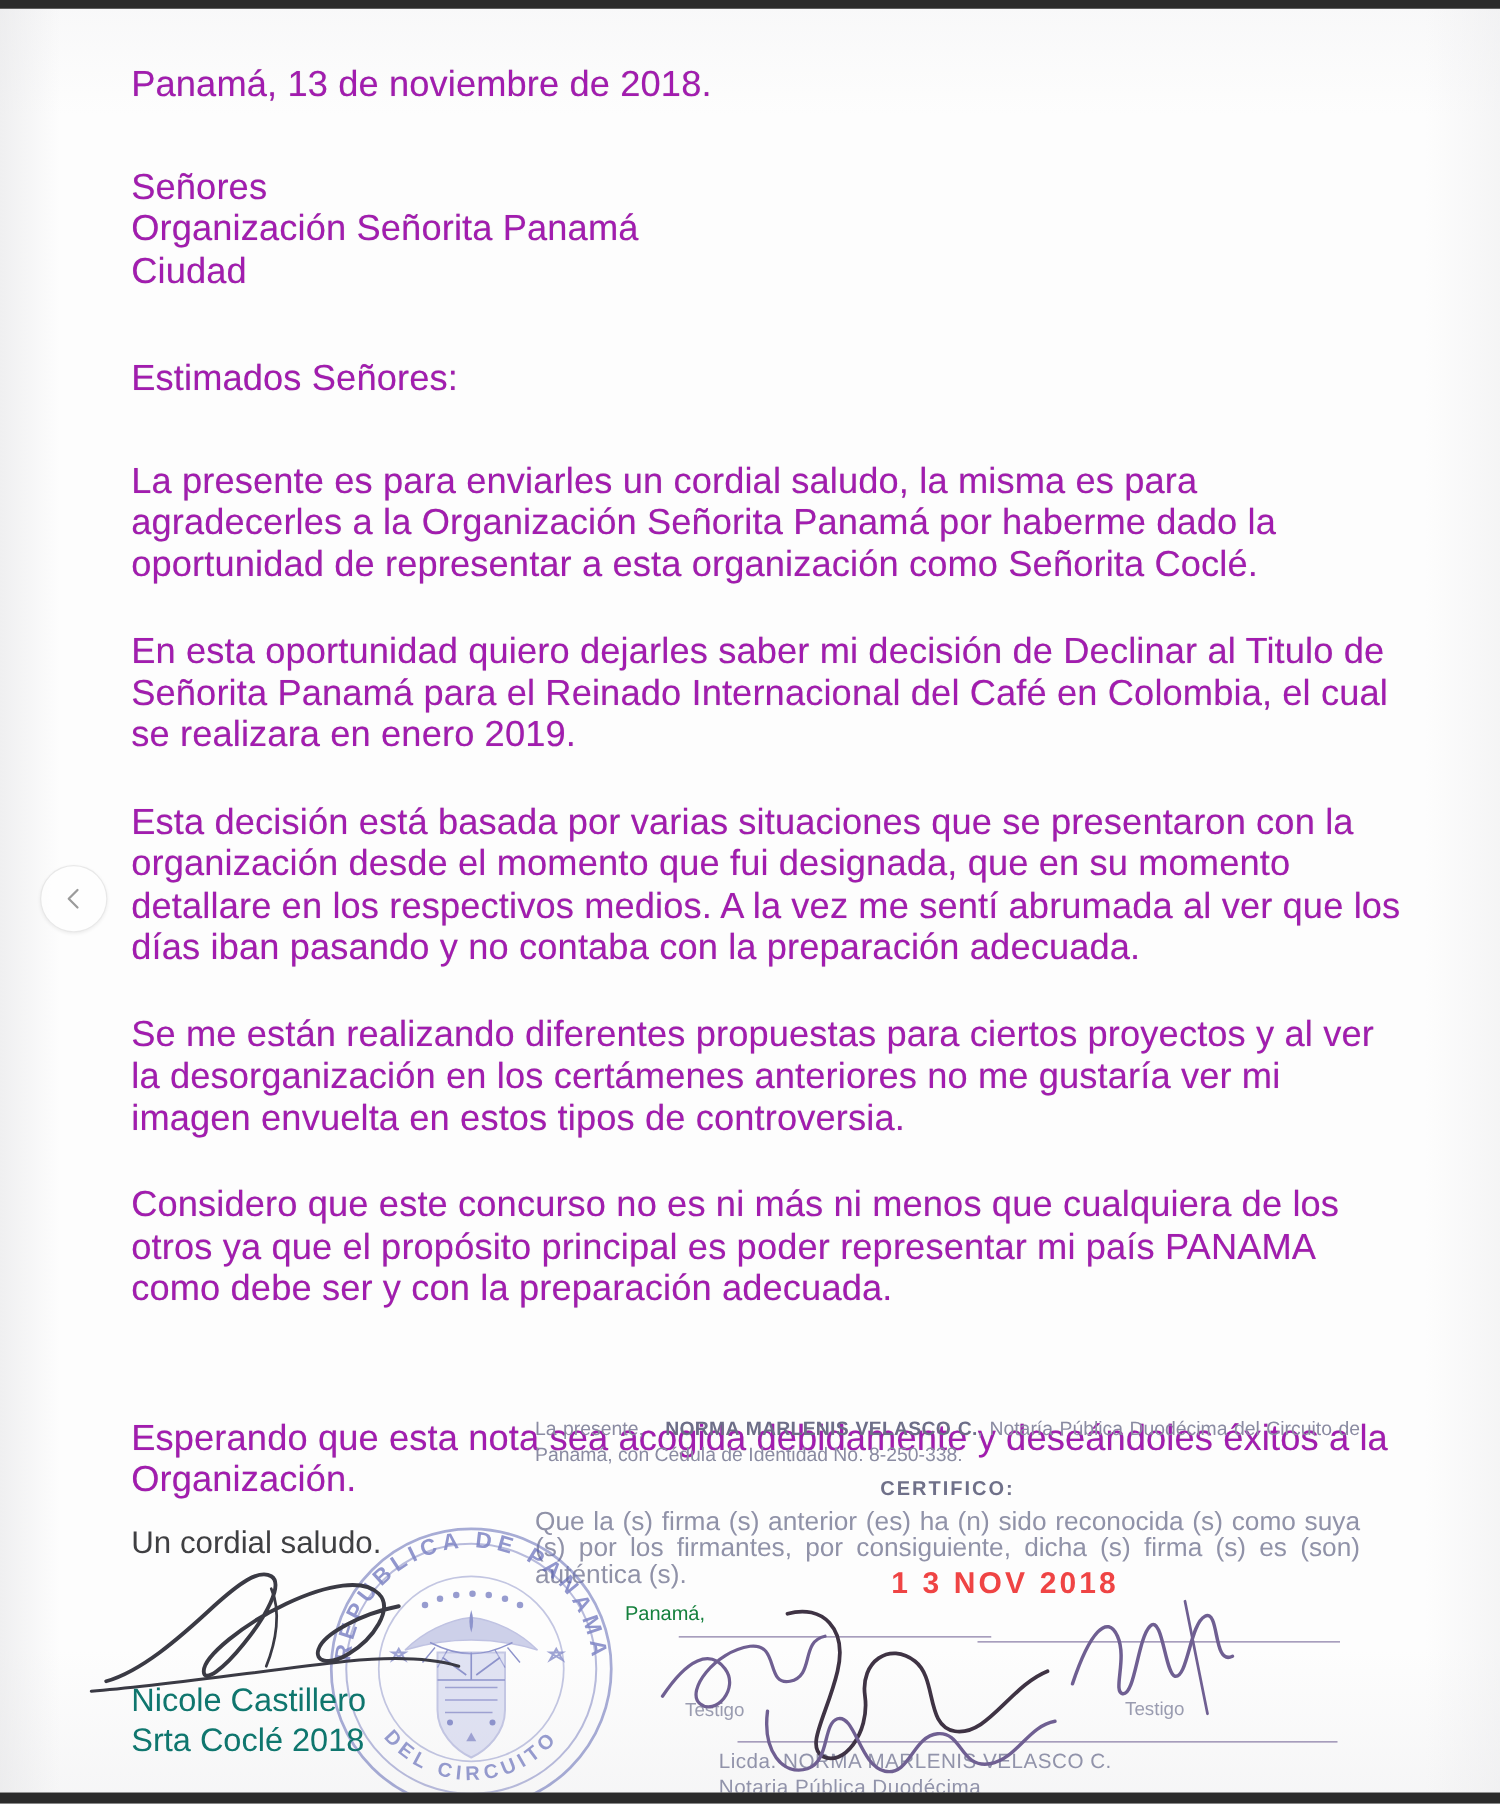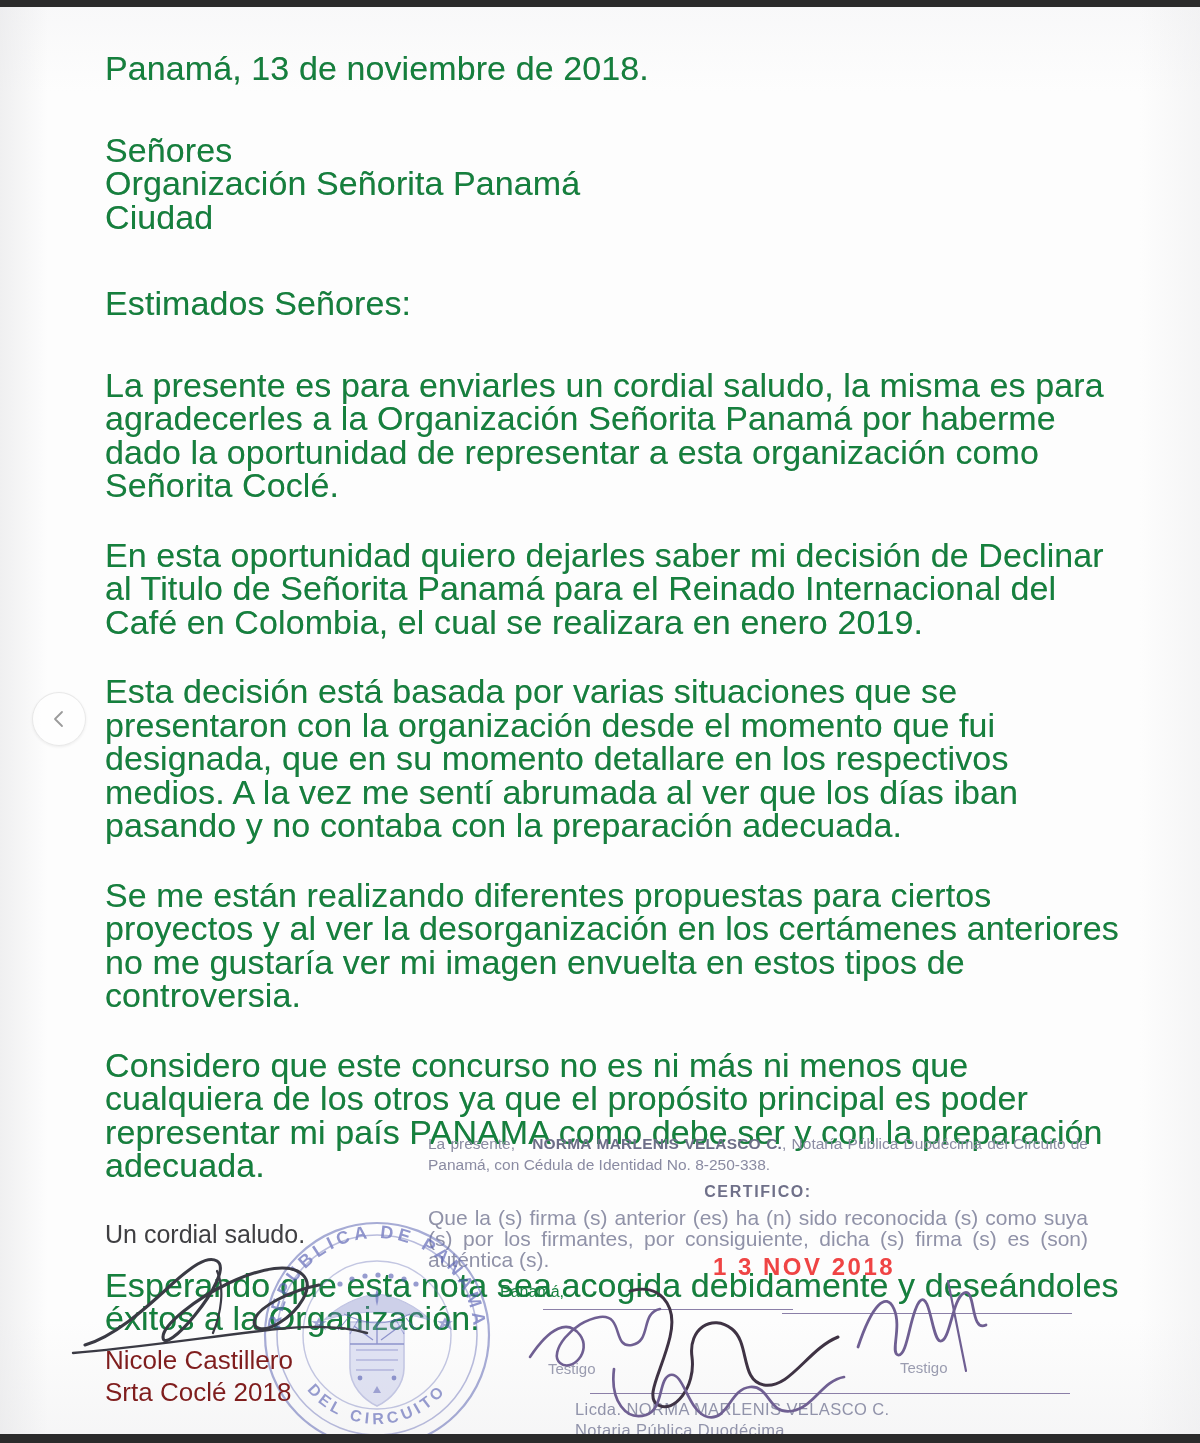--- a/index.html
+++ b/index.html
@@ -69,22 +69,22 @@
 
   .letter {
     position: absolute;
     left: 105px;
     top: 45px;
     width: 1020px;
     z-index: 2;
   }
 
   .txt {
-    color: #15803d;
-    font-size: 34px;
+    color: #a21caf;
+    font-size: 29px;
     line-height: 33.5px;
     letter-spacing: 0.1px;
     white-space: pre-line;
     text-shadow: 0 0 0.6px rgba(90,90,95,0.45);
   }
   .date-line   { margin: 0 0 48px 0; }
   .addressee   { margin: 0 0 53px 0; }
   .salutation  { margin: 0 0 48px 0; }
   .para        { margin: 0 0 36px 0; }
   .para.gap-lg { margin-bottom: 86px; }
@@ -106,21 +106,21 @@
   .sig-scribble {
     position: absolute;
     left: -38px;
     top: 22px;
     z-index: 7;
   }
   .signer {
     position: absolute;
     left: 0;
     top: 125px;
-    color: #7f1d1d;
+    color: #0f766e;
     font-size: 26px;
     line-height: 32px;
     white-space: pre-line;
     z-index: 8;
   }
 
   
   .seal {
     position: absolute;
     left: 252px;

